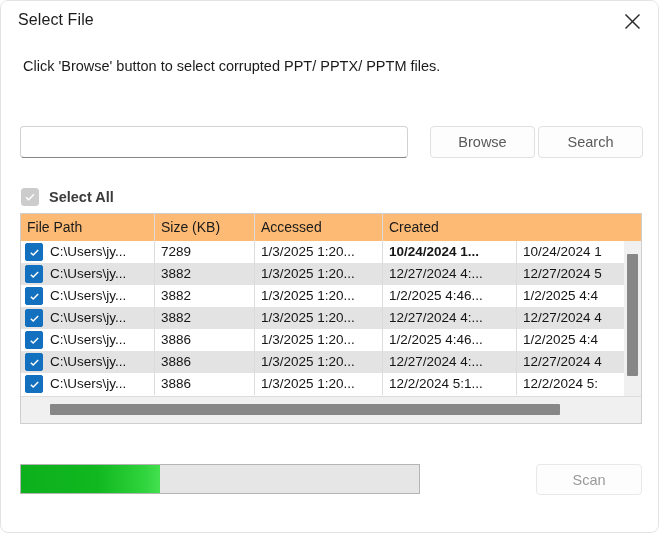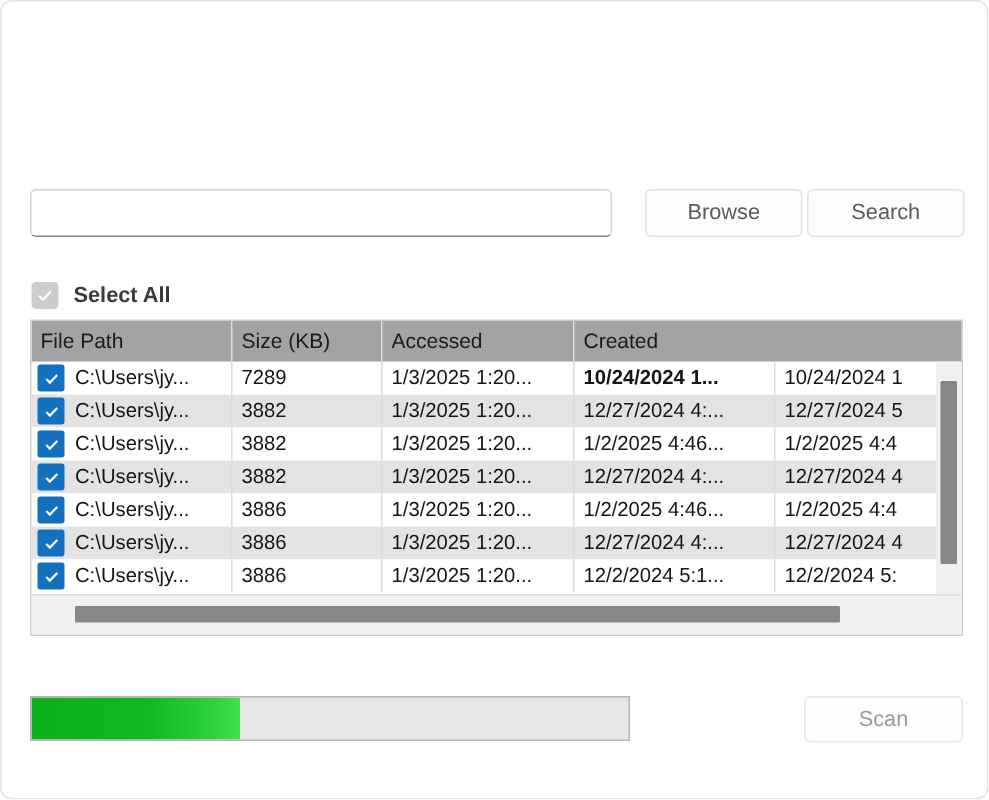--- a/index.html
+++ b/index.html
@@ -141,21 +141,21 @@
     box-sizing: border-box;
     background: #ffffff;
     border: 1px solid #cfcfcf;
     overflow: hidden;
   }
   .thead {
     position: absolute;
     left: 0; top: 0;
     width: 622px;
     height: 27px;
-    background: #a3a3a3;
+    background: #fdba74;
     border-bottom: 1px solid #d8d8d8;
   }
   .th {
     position: absolute;
     top: 0;
     height: 27px;
     line-height: 27px;
     font-size: 14px;
     color: #1b1b1b;
     padding-left: 6px;
@@ -295,21 +295,31 @@
     color: #9a9a9a;
     background: #fdfdfd;
     border: 1px solid #e8e8e8;
   }
 </style>
 </head>
 <body>
 
 <div class="window">
 
-
+  <div class="titlebar">
+    <div class="title-text">Select File</div>
+    <div class="close-btn">
+      <svg width="17" height="17" viewBox="0 0 17 17" aria-hidden="true">
+        <line x1="1.5" y1="1.5" x2="15.5" y2="15.5" stroke="#2b2b2b" stroke-width="1.5"></line>
+        <line x1="15.5" y1="1.5" x2="1.5" y2="15.5" stroke="#2b2b2b" stroke-width="1.5"></line>
+      </svg>
+    </div>
+  </div>
+
+  <div class="instr instr-1">Click 'Browse' button to select corrupted PPT/ PPTX/ PPTM files.</div>
 
   <input class="path-input" type="text" value="" style="">
   <button class="btn btn-browse">Browse</button>
   <button class="btn btn-search">Search</button>
 
   <div class="selectall-row">
     <span class="cb cb-disabled">
       <svg width="12" height="12" viewBox="0 0 12 12" aria-hidden="true">
         <polyline points="2,6.2 4.6,8.8 10,3.2" fill="none" stroke="#ffffff" stroke-width="1.4"></polyline>
       </svg>

